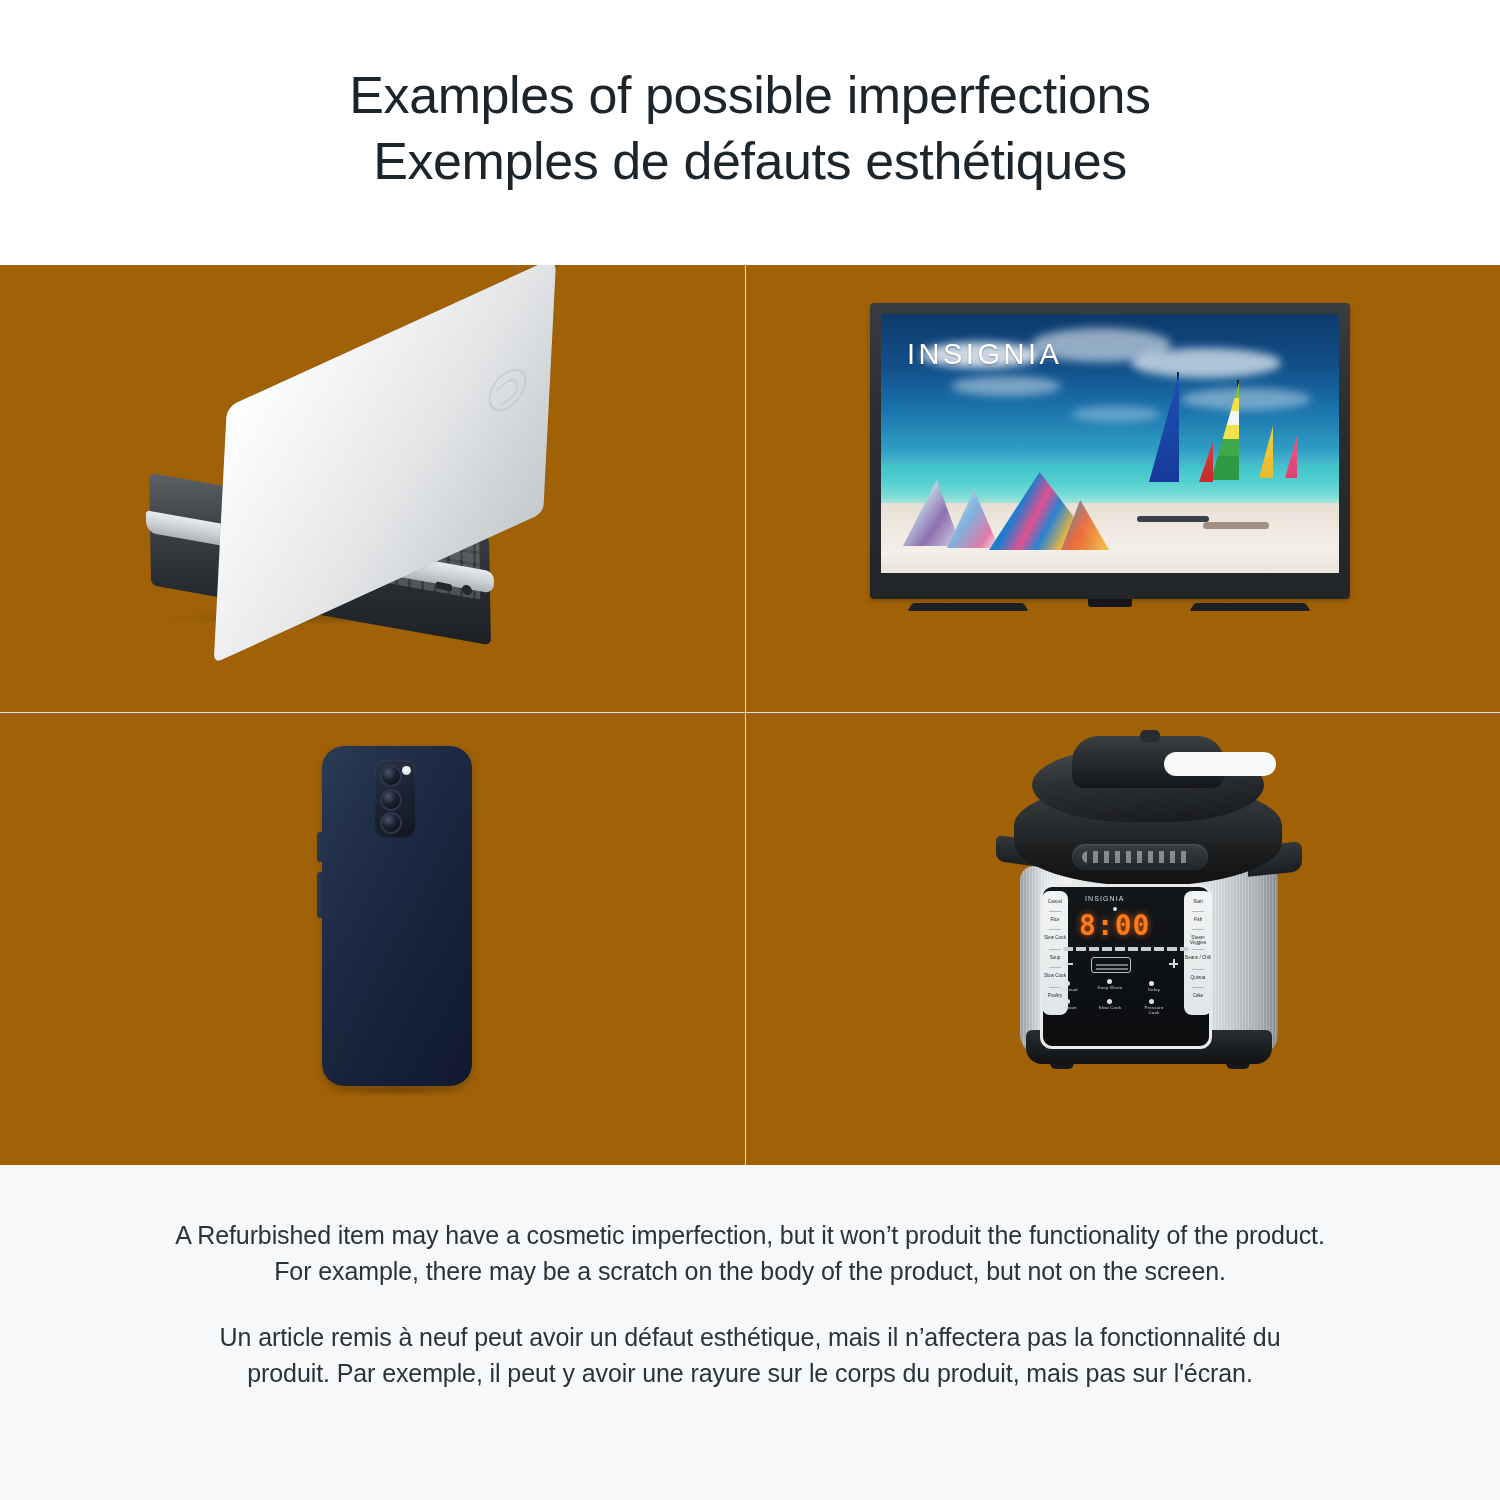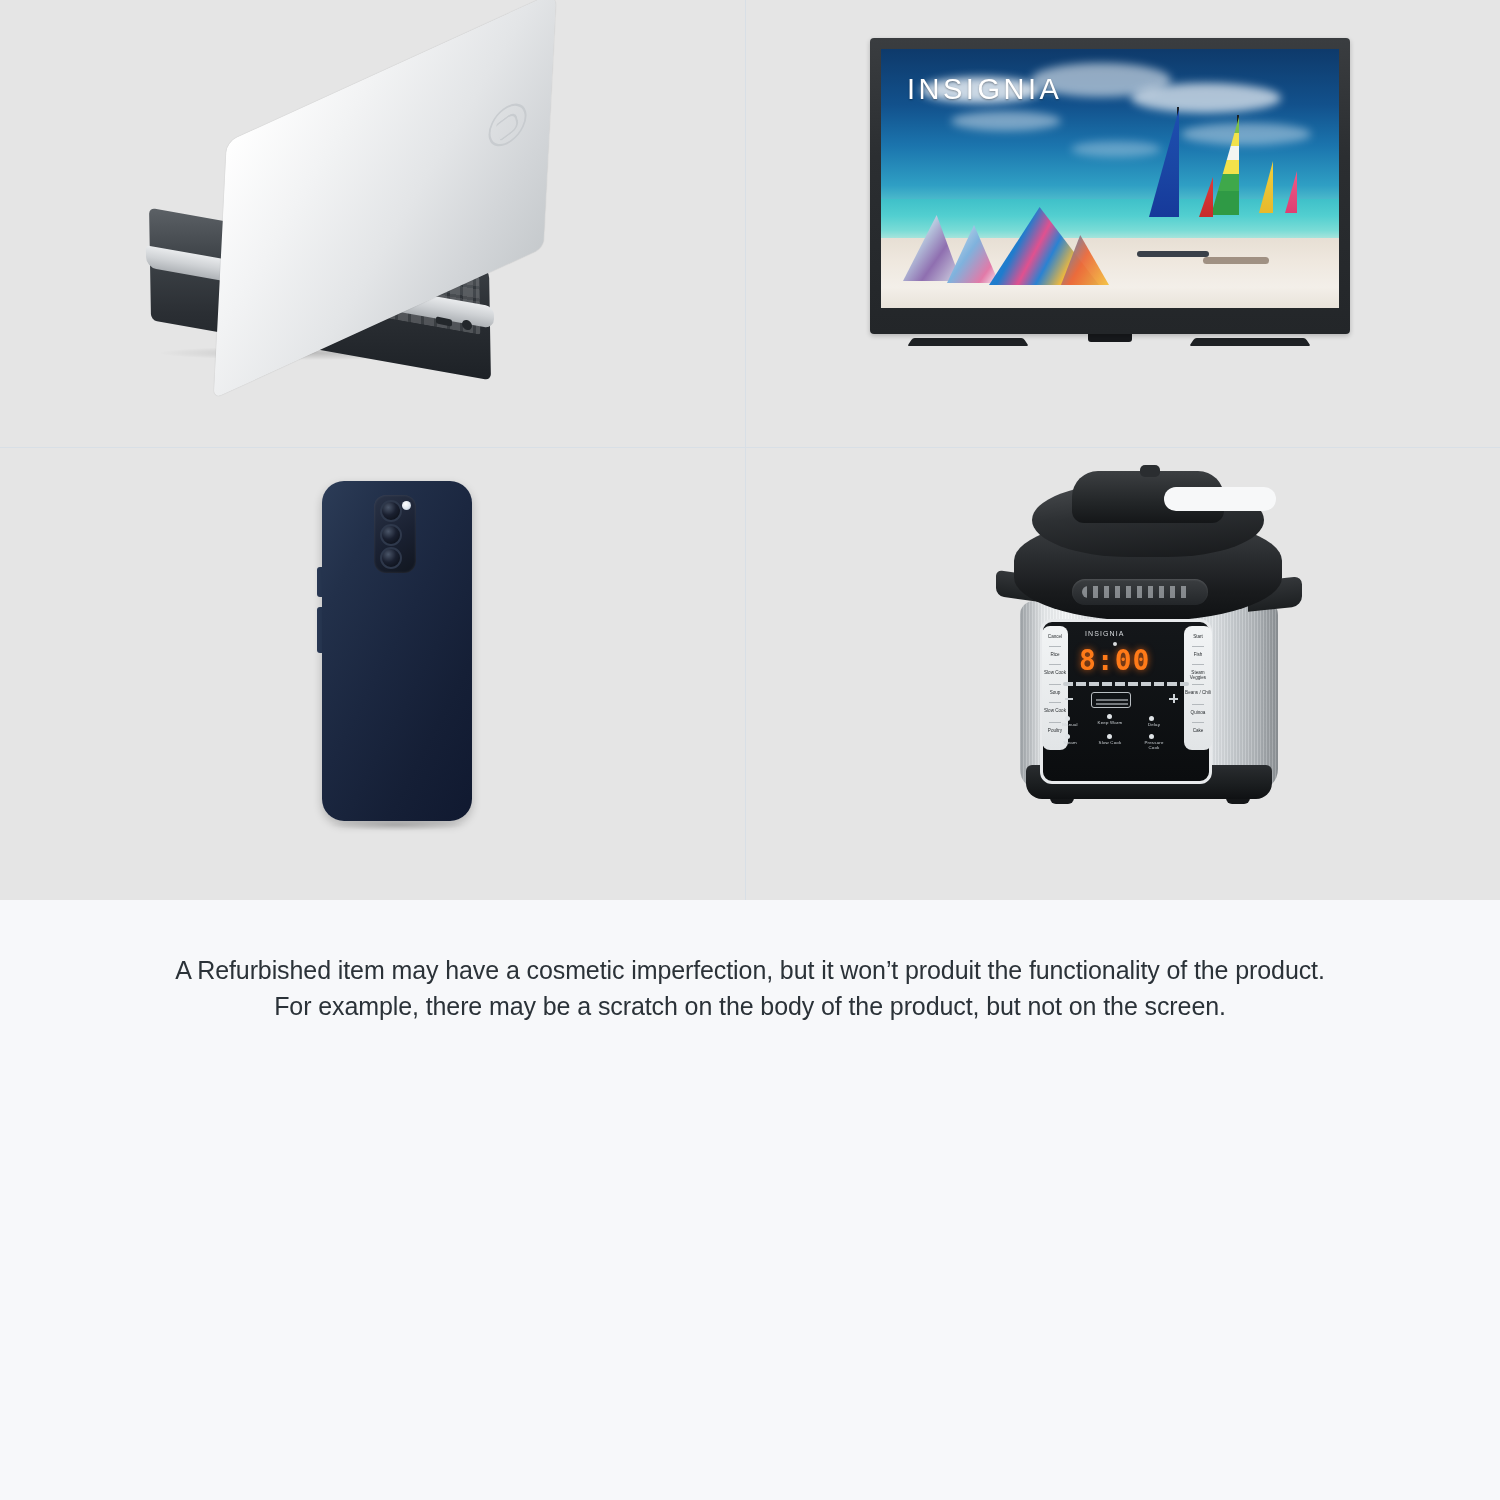--- a/index.html
+++ b/index.html
@@ -19,21 +19,21 @@
     display:flex;flex-direction:column;align-items:center;justify-content:flex-start;
     padding-top:62px;box-sizing:border-box;background:#fff;
   }
   .title-line{
     font-size:52px;line-height:66px;font-weight:400;letter-spacing:-0.4px;
     color:#1d252c;text-align:center;white-space:nowrap;
   }
 
   
   .grid{
-    height:900px;width:1500px;position:relative;background:#e5e5e5;
+    height:900px;width:1500px;position:relative;background:#a16207;
     display:grid;grid-template-columns:745px 755px;grid-template-rows:447px 453px;
   }
   .grid::after{
     content:"";position:absolute;left:0;top:447px;width:1500px;height:1px;
     background:#d8dfe6;pointer-events:none;
   }
   .grid::before{
     content:"";position:absolute;left:745px;top:0;width:1px;height:900px;
     background:#d8dfe6;pointer-events:none;
   }
@@ -243,20 +243,24 @@
     font-size:25px;line-height:36px;color:#2b3238;text-align:center;
     max-width:1150px;margin:0;letter-spacing:-0.1px;
   }
   .para.second{margin-top:30px;}
 </style>
 </head>
 <body>
 
 <div class="page">
 
+  <div class="header">
+    <div class="title-line">Examples of possible imperfections</div>
+    <div class="title-line">Exemples de défauts esthétiques</div>
+  </div>
 
   <div class="grid">
 
     <div class="cell">
       <div class="stage">
         <div class="lap-wrap">
           <div class="lap-shadow"></div>
           <div class="lap-screen-dark"></div>
           <div class="lap-base"></div>
           <div class="lap-keys"></div>
@@ -440,15 +444,16 @@
           </div>
         </div>
       </div>
 
     </div>
 
   </div>
 
   <div class="footer">
     <p class="para">A Refurbished item may have a cosmetic imperfection, but it won’t produit the functionality of the product. For example, there may be a scratch on the body of the product, but not on the screen.</p>
+    <p class="para second">Un article remis à neuf peut avoir un défaut esthétique, mais il n’affectera pas la fonctionnalité du produit. Par exemple, il peut y avoir une rayure sur le corps du produit, mais pas sur l'écran.</p>
   </div>
 
 </div>
 
 </body></html>

